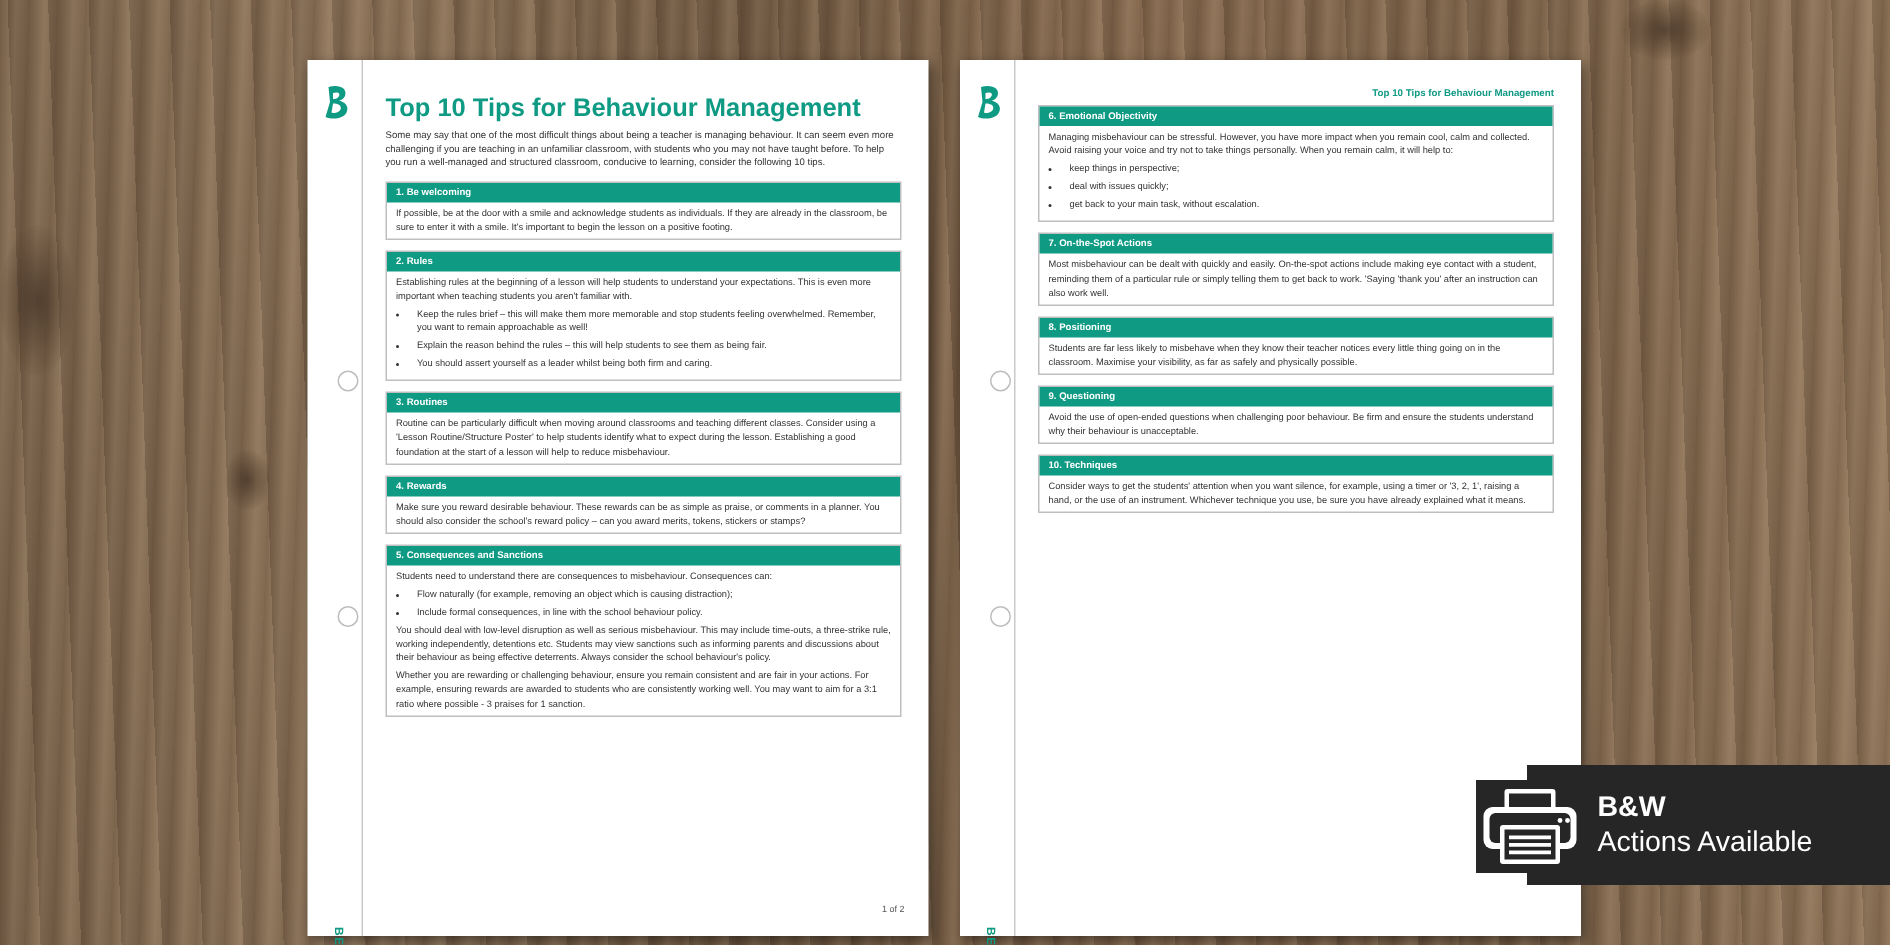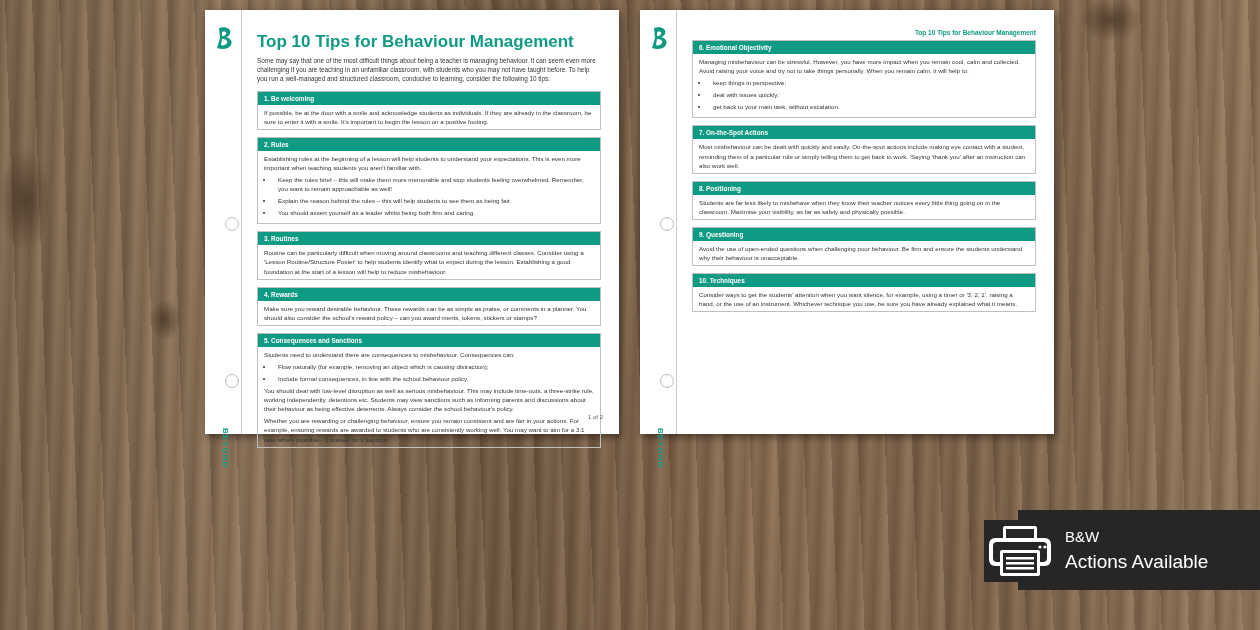--- a/index.html
+++ b/index.html
@@ -7,21 +7,21 @@
     width:1260px; height:630px; overflow:hidden; position:relative;
     font-family:"Liberation Sans", sans-serif;
     background:
       repeating-linear-gradient(92deg, rgba(60,40,25,0.18) 0px, rgba(60,40,25,0) 6px, rgba(255,235,200,0.08) 11px, rgba(60,40,25,0.12) 19px),
       repeating-linear-gradient(88deg, rgba(40,25,15,0.15) 0px, rgba(40,25,15,0) 14px, rgba(230,200,160,0.1) 27px),
       linear-gradient(90deg, #7a634c 0%, #8a7158 20%, #6f5842 40%, #85694f 60%, #7b624a 80%, #8e7459 100%);
   }
   .knot { position:absolute; border-radius:50%; background:radial-gradient(ellipse, rgba(45,30,20,0.55) 0%, rgba(70,50,35,0.25) 50%, rgba(0,0,0,0) 75%); }
 
   .page {
-    position:absolute; top:10px; width:414px; height:424px; background:#fff;
+    position:absolute; top:40px; width:414px; height:584px; background:#fff;
     box-shadow: 2px 3px 8px rgba(0,0,0,0.45);
   }
   .page.left { left:205px; }
   .page.right { left:640px; }
   .margin-line { position:absolute; left:36px; top:0; bottom:0; width:1px; background:#c9c9c9; }
   .logo { position:absolute; left:10px; top:16px; width:20px; height:24px; }
   .hole { position:absolute; left:20px; width:12px; height:12px; border-radius:50%; border:1px solid #bdbdbd; background:#fff; }
   .brand-vert {
     position:absolute; left:12px; bottom:28px; transform:rotate(90deg); transform-origin:left bottom;
     font-size:8px; font-weight:bold; color:#0f9a84; letter-spacing:1px; white-space:nowrap;
@@ -36,21 +36,21 @@
   .box-body p { margin:0 0 3px 0; }
   .box-body p:last-child { margin-bottom:0; }
   .box-body ul { margin:1px 0 2px 0; padding-left:10px; }
   .box-body li { margin-bottom:3px; padding-left:4px; }
   .page-num { position:absolute; right:16px; bottom:14px; font-size:6px; color:#555; }
 
   .bw-badge {
     position:absolute; left:1018px; top:510px; width:242px; height:80px; background:#262626;
   }
   .printer { position:absolute; left:984px; top:520px; width:72px; height:62px; }
-  .bw-title { position:absolute; left:1065px; top:528px; color:#fff; font-weight:normal; font-size:15px; }
+  .bw-title { position:absolute; left:1065px; top:528px; color:#fff; font-weight:bold; font-size:19px; }
   .bw-sub { position:absolute; left:1065px; top:551px; color:#fff; font-size:19px; }
 </style>
 </head>
 <body>
 
 <div class="knot" style="left:0;top:150px;width:50px;height:100px;"></div>
 <div class="knot" style="left:150px;top:300px;width:30px;height:40px;"></div>
 <div class="knot" style="left:1080px;top:0;width:60px;height:40px;"></div>
 
 <div class="page left">

